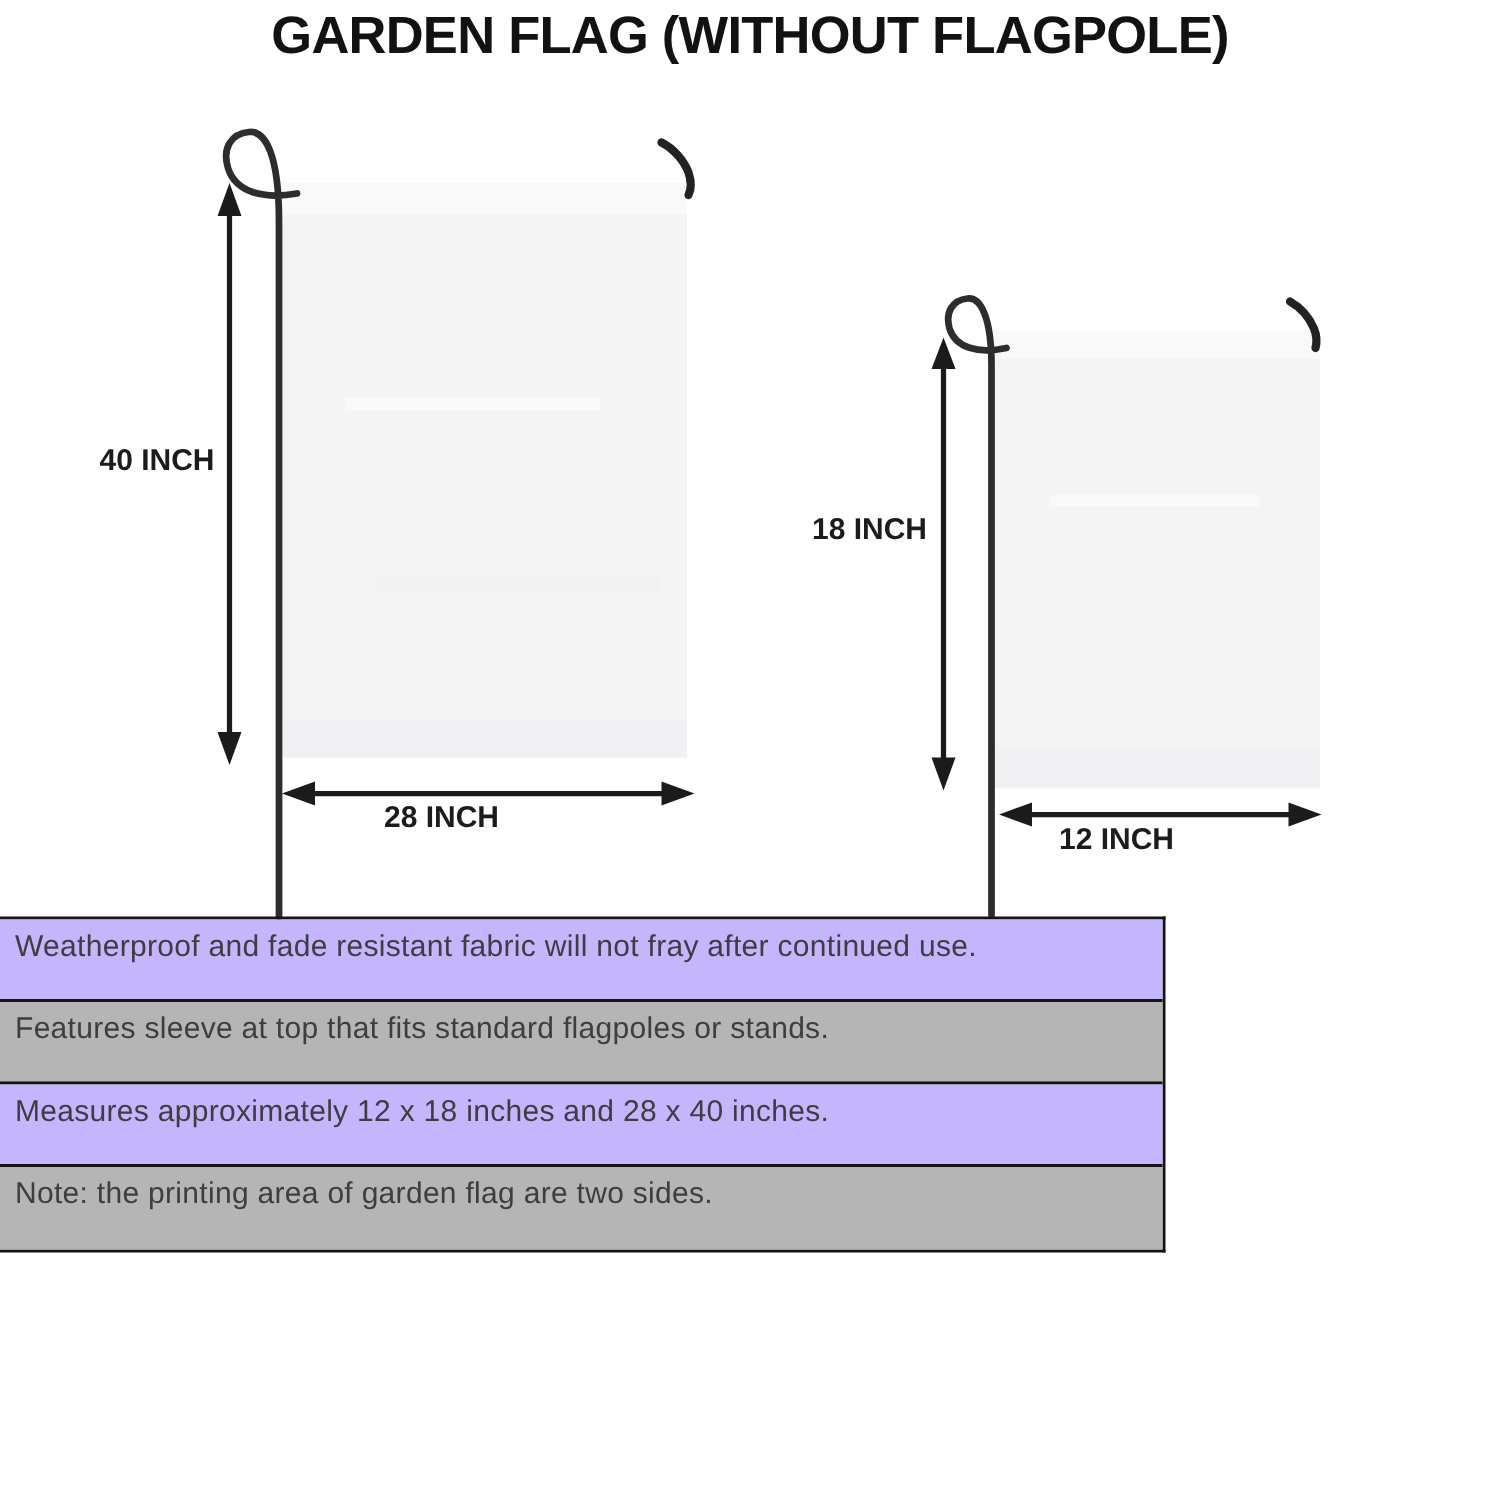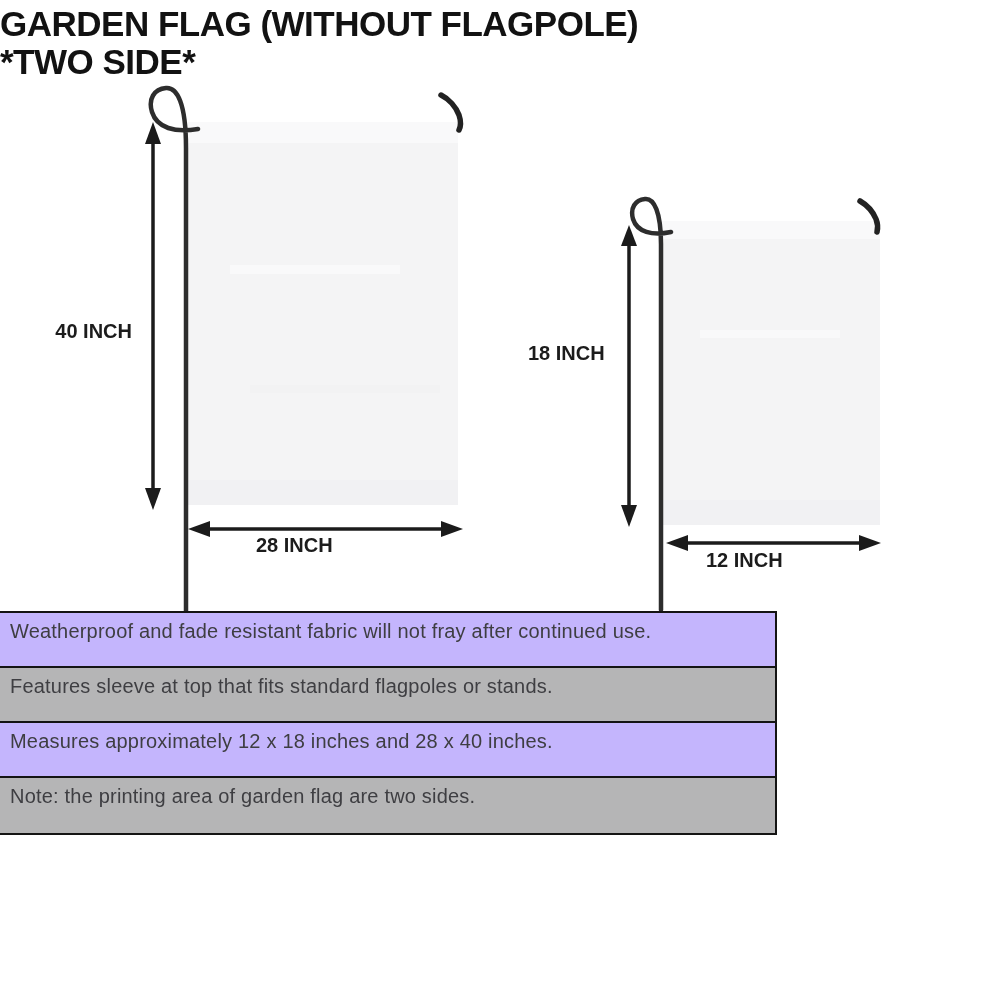--- a/index.html
+++ b/index.html
@@ -10,21 +10,21 @@
     height: 1000px;
     background: #ffffff;
     overflow: hidden;
     font-family: "Liberation Sans", sans-serif;
   }
   .title {
     position: absolute;
     top: 5px;
     left: 0;
     width: 1000px;
-    text-align: left;
+    text-align: center;
     color: #111111;
   }
   .title-line {
     font-size: 35px;
     font-weight: 700;
     letter-spacing: -0.5px;
     line-height: 38px;
     color: #121212;
   }
   .diagram-svg {
@@ -33,23 +33,23 @@
     left: 0;
   }
   .dim-label {
     position: absolute;
     font-size: 20px;
     font-weight: 700;
     color: #1c1c1c;
     letter-spacing: 0px;
     white-space: nowrap;
   }
-  .dim-40 { left: 32px;  top: 296px; width: 100px; text-align: right; margin-top: 24px; }
+  .dim-40 { left: 43px;  top: 296px; width: 100px; text-align: right; }
   .dim-28 { left: 256px; top: 534px; width: 130px; text-align: left; }
-  .dim-18 { left: 528px; top: 342px; width: 90px;  text-align: left; }
+  .dim-18 { left: 528px; top: 342px; width: 90px;  text-align: right; }
   .dim-12 { left: 706px; top: 549px; width: 130px; text-align: left; }
   .spec-table {
     position: absolute;
     top: 611px;
     left: 0;
     width: 777px;
     border-top: 2px solid #141414;
     border-right: 2px solid #141414;
     border-bottom: 2px solid #141414;
   }
@@ -66,21 +66,20 @@
   .spec-row.gray  { background: #b5b5b6; }
   .spec-row.white { background: #c4b5fd; }
 </style>
 </head>
 <body>
 
 <div class="stage">
 
   <div class="title">
     <div class="title-line">GARDEN FLAG (WITHOUT FLAGPOLE)</div>
-    <div class="title-line">*TWO SIDE*</div>
   </div>
 
   <svg class="diagram-svg" width="1000" height="620" viewBox="0 0 1000 620">
 
     <g>
       <rect x="186" y="122" width="272" height="383" fill="#f4f4f5"></rect>
       <rect x="186" y="122" width="272" height="21" fill="#f9f9fa"></rect>
       <rect x="230" y="265" width="170" height="9" fill="#fafafb" opacity="0.8"></rect>
       <rect x="250" y="385" width="190" height="8" fill="#f0f0f2" opacity="0.6"></rect>
       <rect x="186" y="480" width="272" height="25" fill="#f0f0f2" opacity="0.7"></rect>

